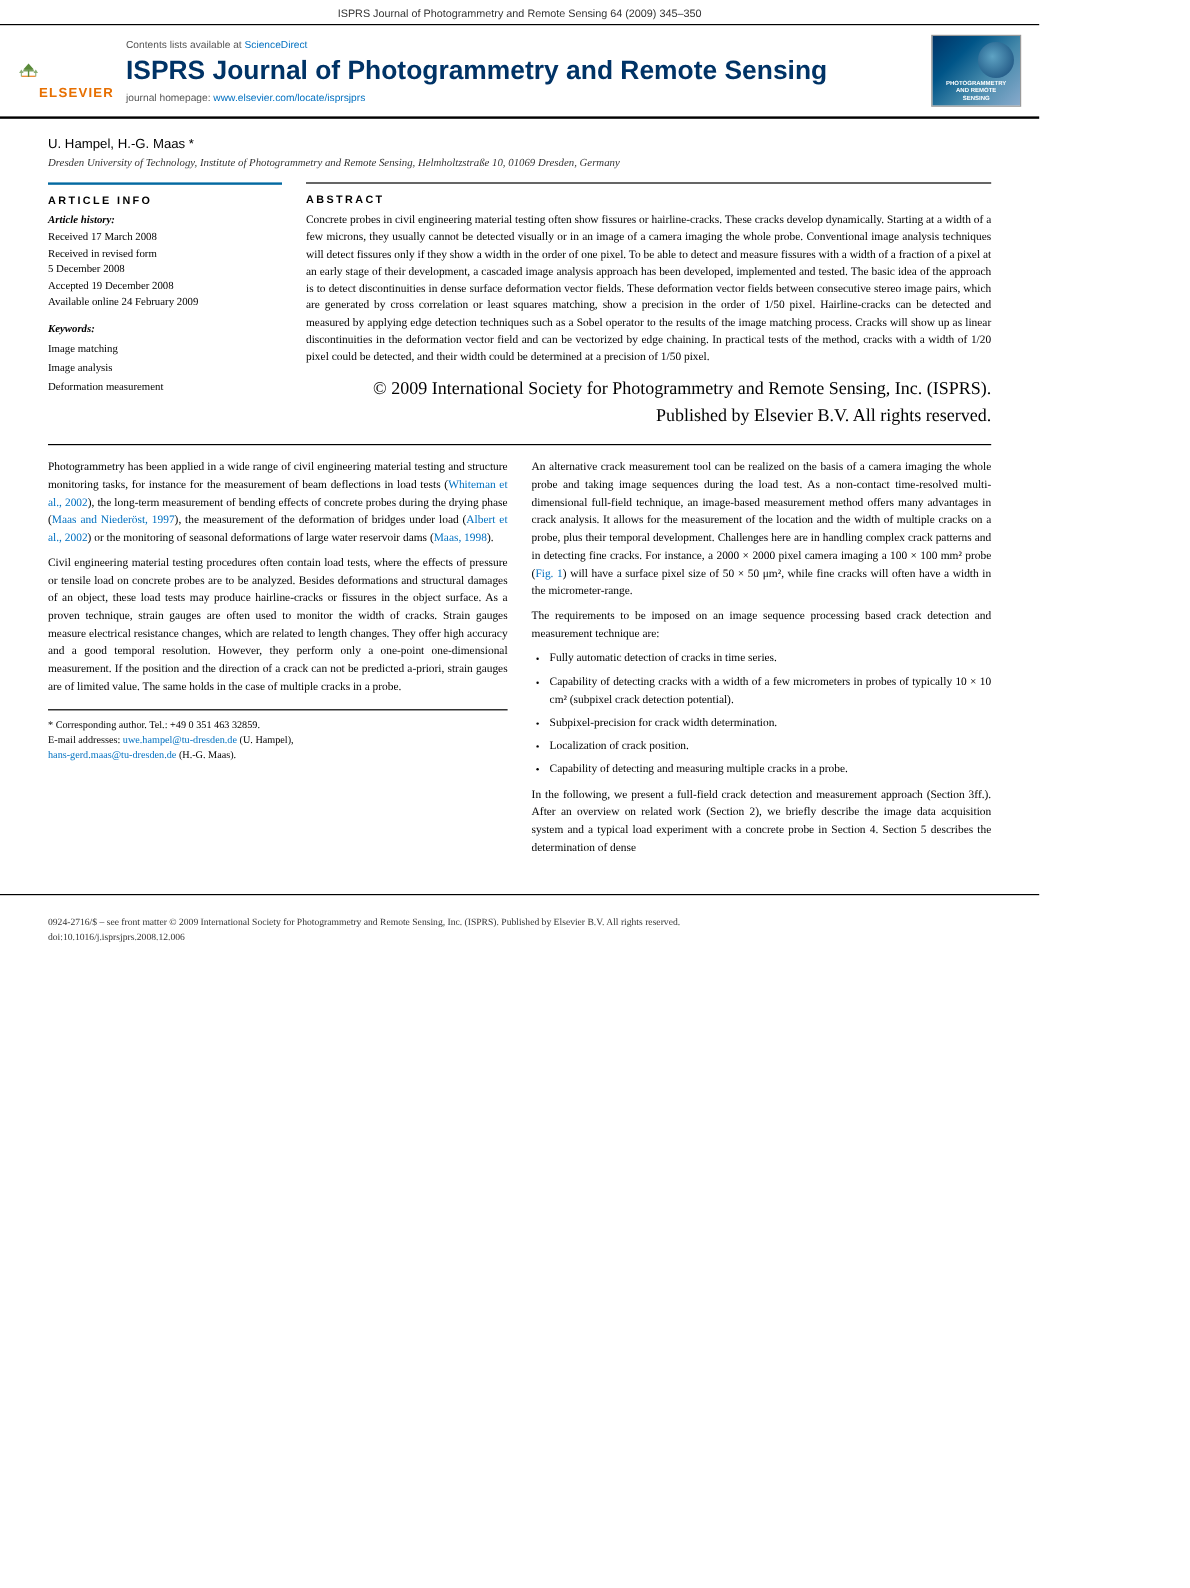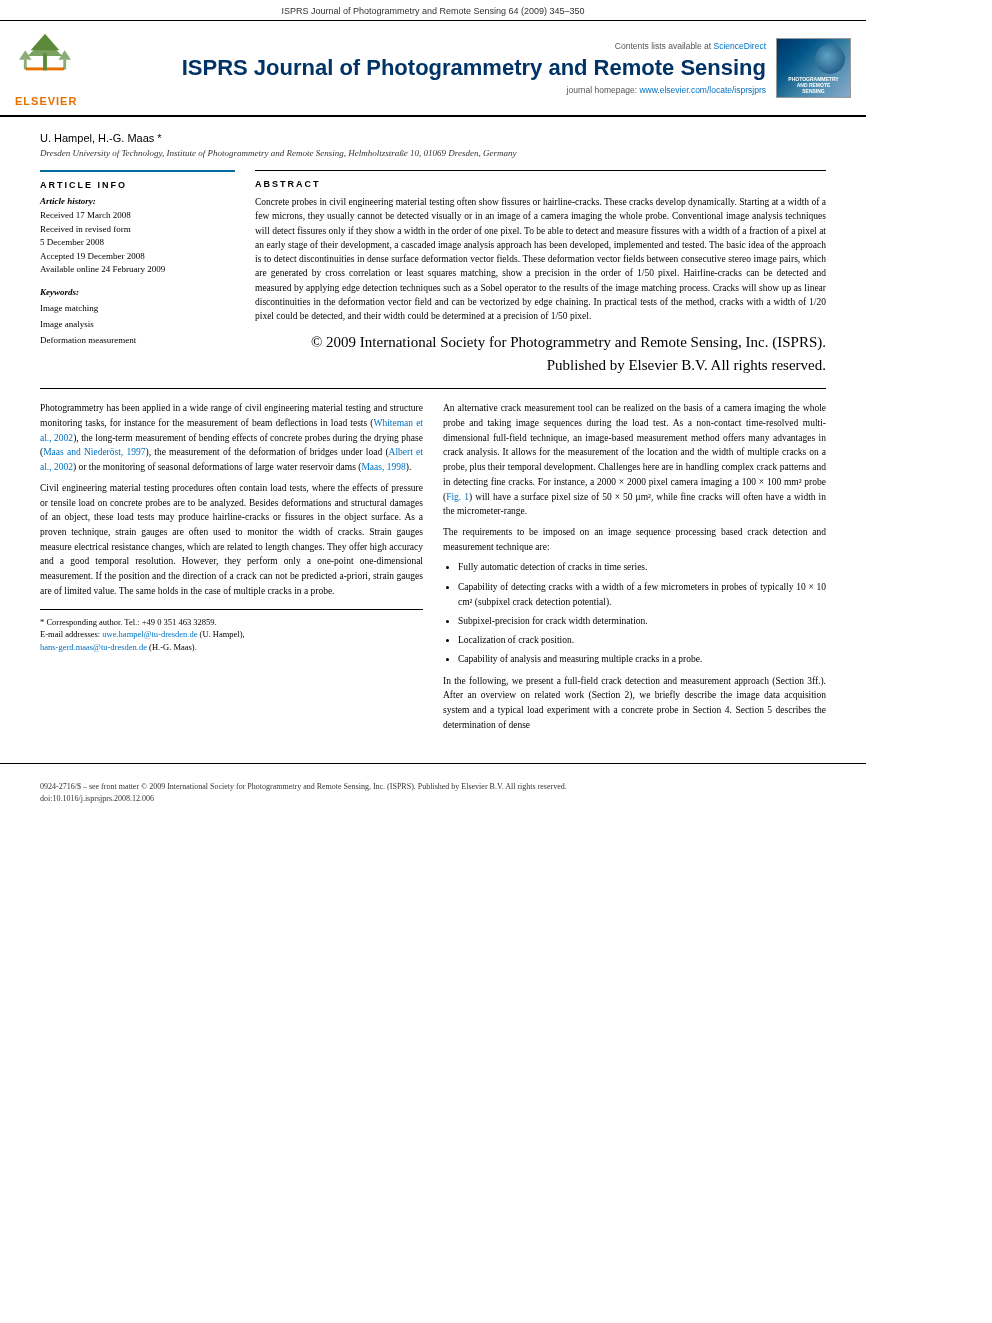--- a/index.html
+++ b/index.html
@@ -38,42 +38,40 @@
       gap: 10px;
     }
 
     .journal-header-left {
       width: 80px;
       flex-shrink: 0;
     }
 
     .elsevier-logo {
       display: flex;
-      flex-direction: column;
-      align-items: flex-start;
-      gap: 14px;
+      align-items: flex-end;
     }
 
     .elsevier-tree {
       width: 60px;
       height: 50px;
     }
 
     .elsevier-text {
       font-size: 11px;
       font-weight: bold;
       color: #e76f00;
       font-family: Arial, sans-serif;
       letter-spacing: 1px;
       margin-top: 2px;
     }
 
     .journal-header-center {
       flex: 1;
-      text-align: right;
+      text-align: left;
     }
 
     .sciencedirect-line {
       font-size: 8.5px;
       font-family: Arial, sans-serif;
       color: #555;
       margin-bottom: 4px;
     }
 
     .journal-title {
@@ -445,21 +443,21 @@
         </div>
         <div class="body-text">The requirements to be imposed on an image sequence processing based crack detection and measurement technique are:</div>
 
         <ul class="bullet-list">
           <li>Fully automatic detection of cracks in time series.</li>
           <li>
             <span>Capability of detecting cracks with a width of a few micrometers in probes of typically 10 × 10 cm² (subpixel crack detection potential).</span>
           </li>
           <li>Subpixel-precision for crack width determination.</li>
           <li>Localization of crack position.</li>
-          <li>Capability of analysis and measuring multiple cracks in a probe.</li>
+          <li>Capability of detecting and measuring multiple cracks in a probe.</li>
         </ul>
 
         <div class="body-text">
           In the following, we present a full-field crack detection and measurement approach (<span><span>Section</span> 3ff.</span>). After an overview on related work (<span><span>Section</span> 2</span>), we briefly describe the image data acquisition system and a typical load experiment with a concrete probe in <span><span>Section</span> 4</span>. <span><span>Section</span> 5</span> describes the determination of dense
         </div>
       </div>
     </div>
   </div>
 
   <div class="page-footer">

